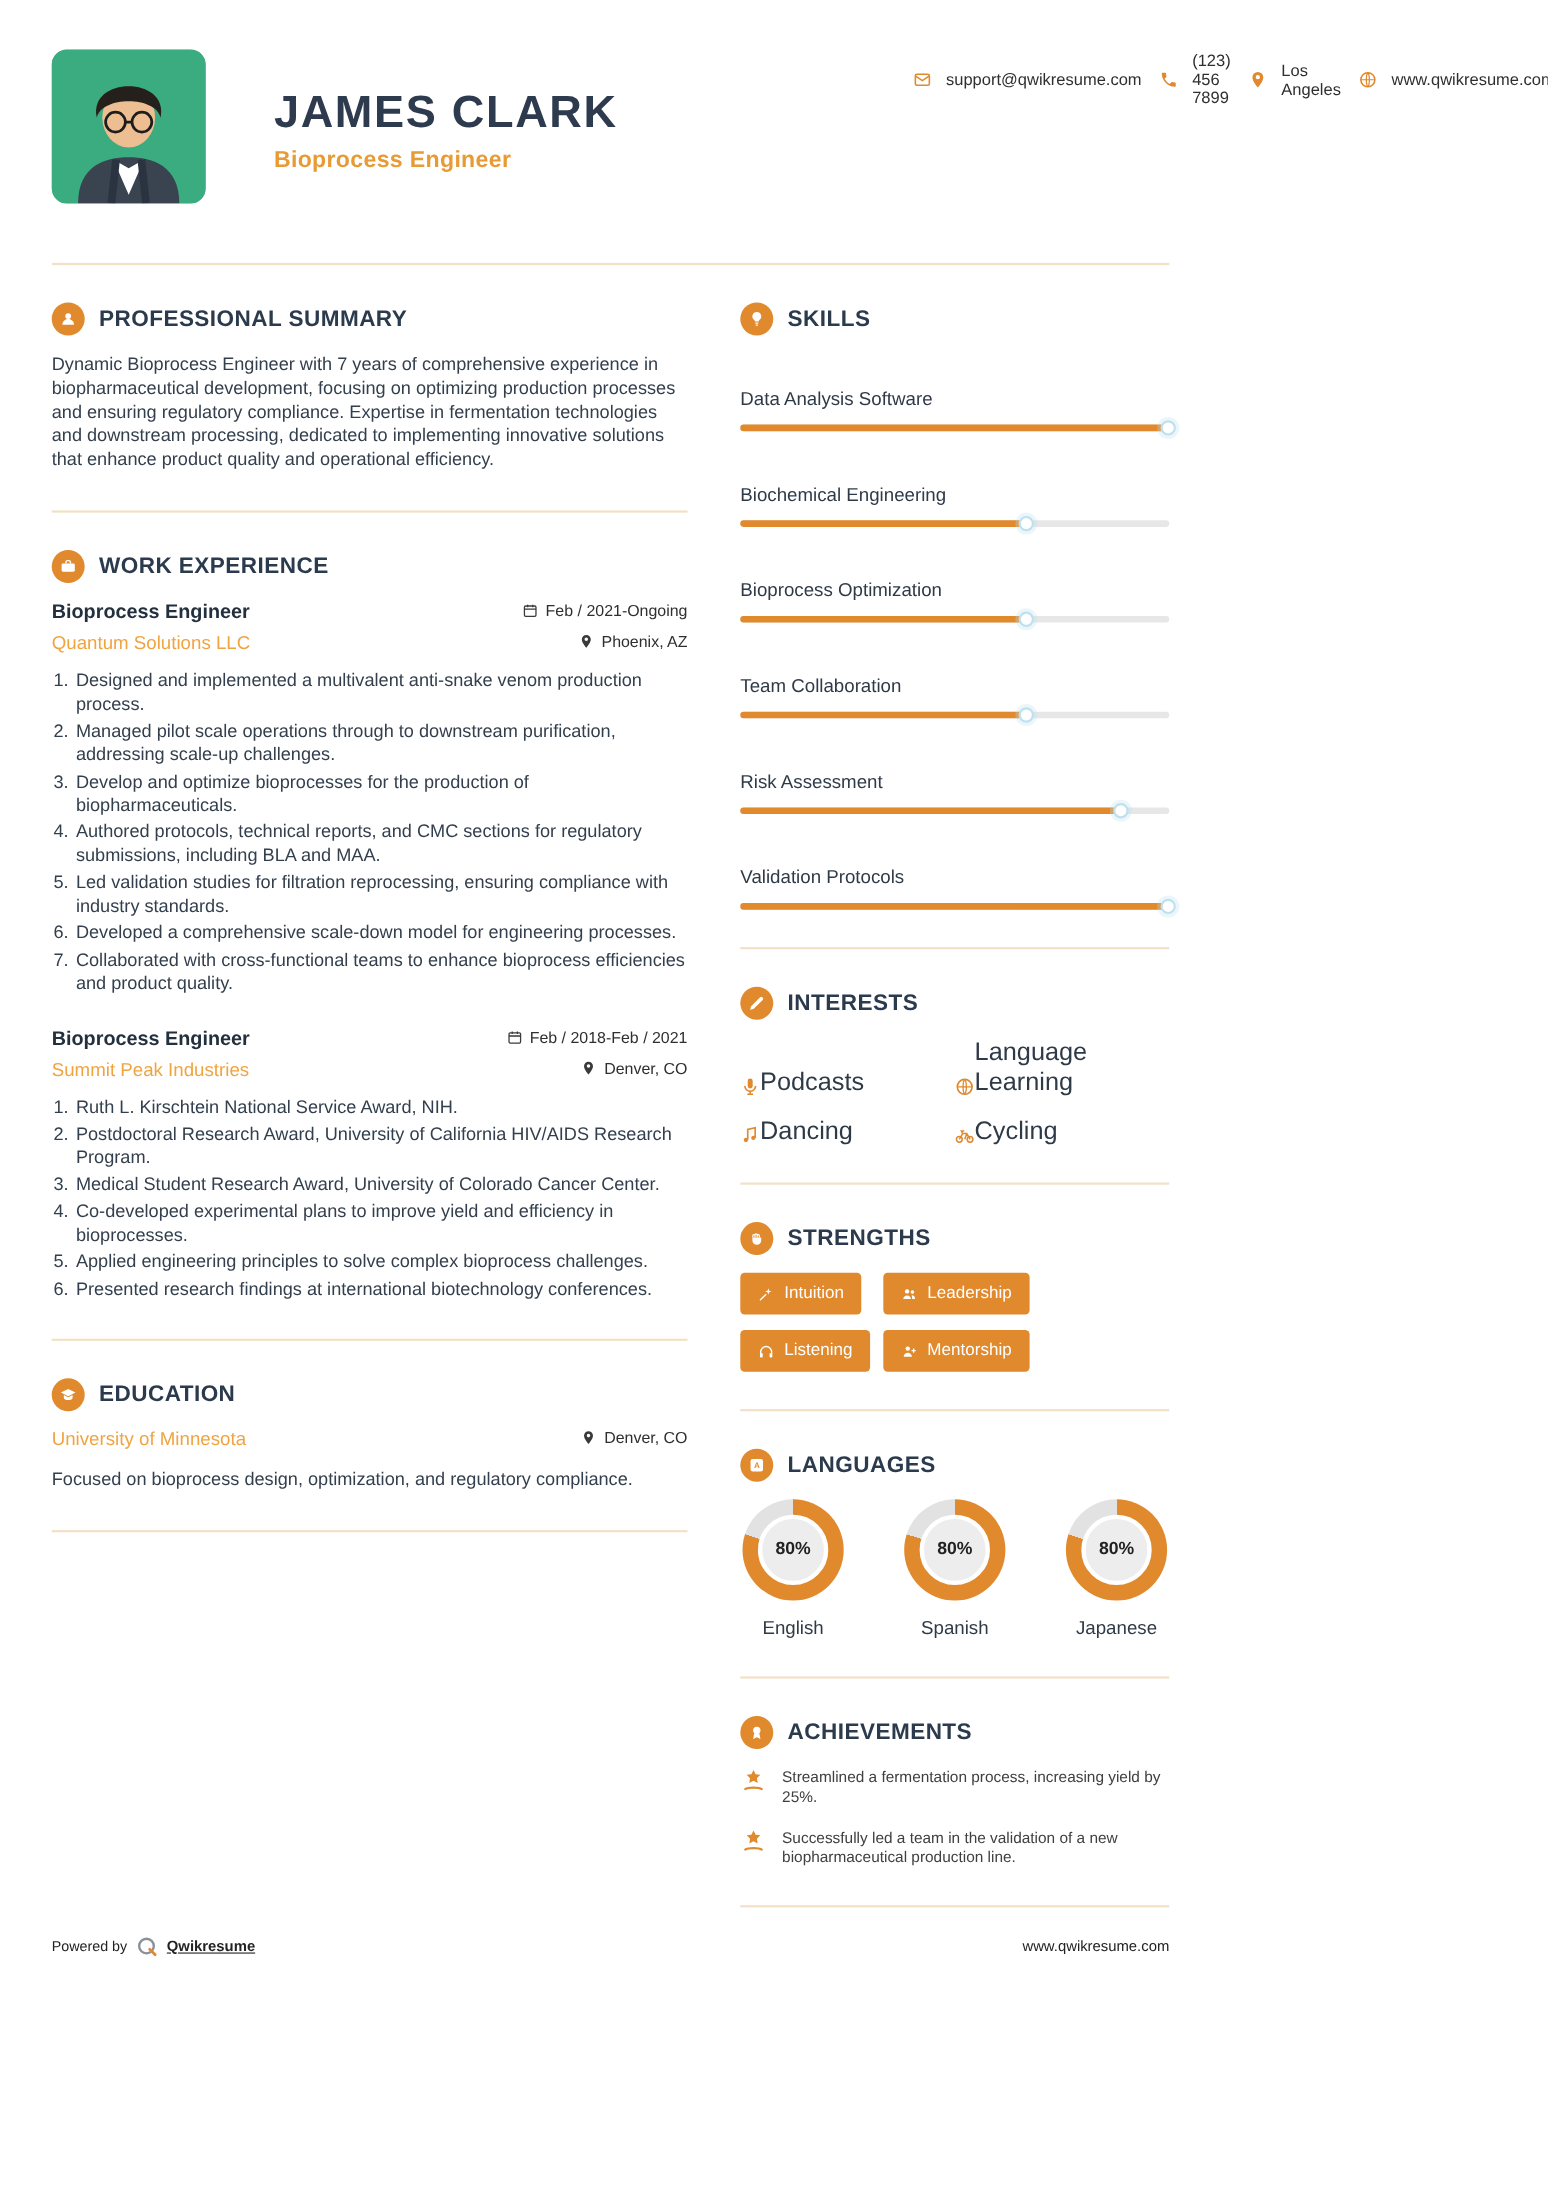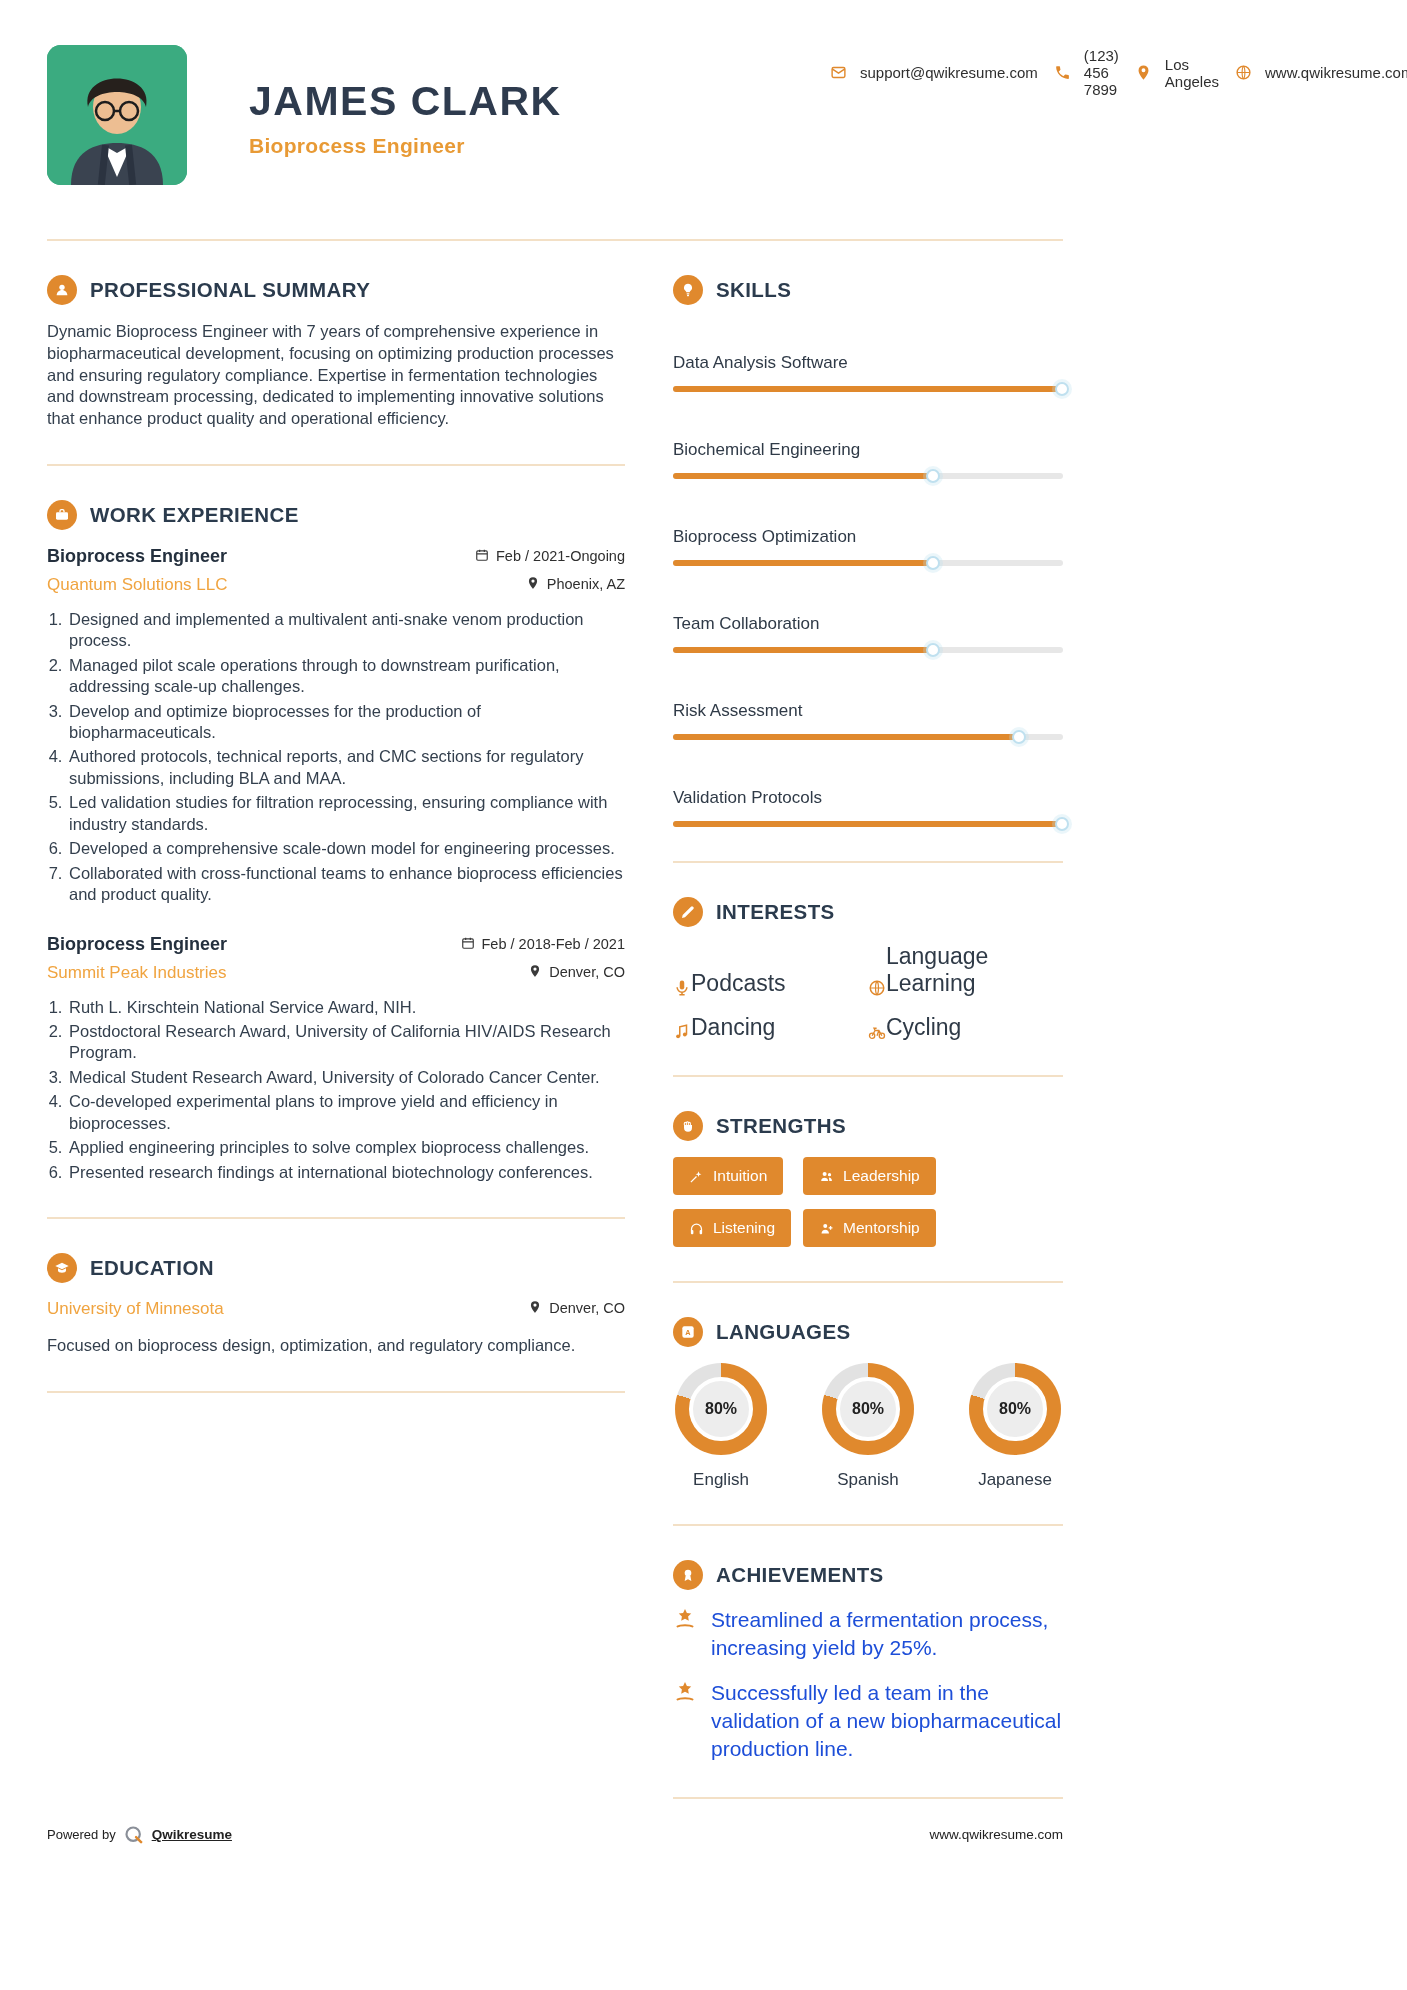--- a/index.html
+++ b/index.html
@@ -84,21 +84,21 @@
   .donuts { display:flex; justify-content:space-between; margin-top:6px; }
   .donut-wrap { width:96px; display:flex; flex-direction:column; align-items:center; }
   .donut { width:92px; height:92px; border-radius:50%;
            display:flex; align-items:center; justify-content:center; }
   .donut-inner { width:64px; height:64px; border-radius:50%; background:#EDEDED; border:4px solid #fff;
                  display:flex; align-items:center; justify-content:center;
                  font-size:16px; font-weight:700; color:#222; }
   .donut-label { margin-top:15px; font-size:17px; color:#2F3A47; }
 
   
-  .ach { display:flex; gap:14px; margin-bottom:18px; font-size:21px; line-height:1.32; color:#1d4ed8; }
+  .ach { display:flex; gap:14px; margin-bottom:18px; font-size:14px; line-height:1.32; color:#404040; }
   .ach .ic { width:24px; height:24px; color:#E0892D; flex:0 0 24px; margin-top:1px; }
 
   
   .footer { display:flex; justify-content:space-between; align-items:center; margin-top:26px; }
   .powered { display:flex; align-items:center; gap:8px; font-size:13px; color:#222; }
   .logo { width:20px; height:20px; }
   .brand { font-size:13.5px; font-weight:700; text-decoration:underline; color:#222; cursor:pointer; }
   .site { font-size:13.5px; color:#222; cursor:pointer; }
 </style>
 </head>

